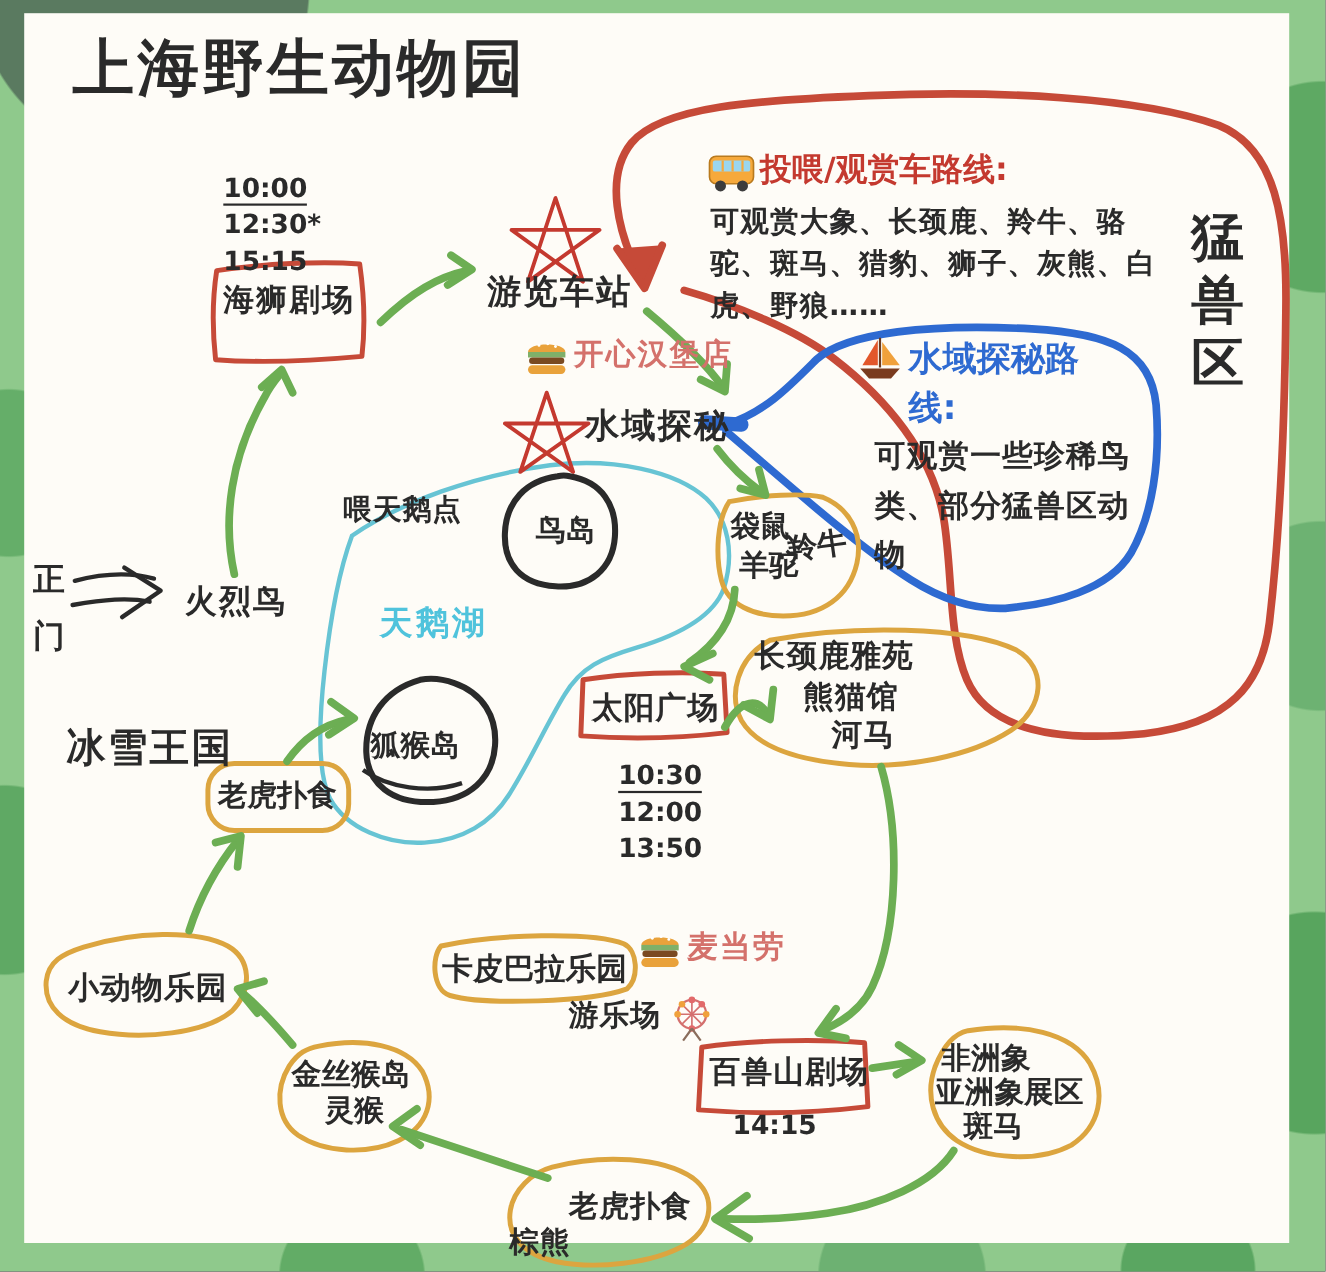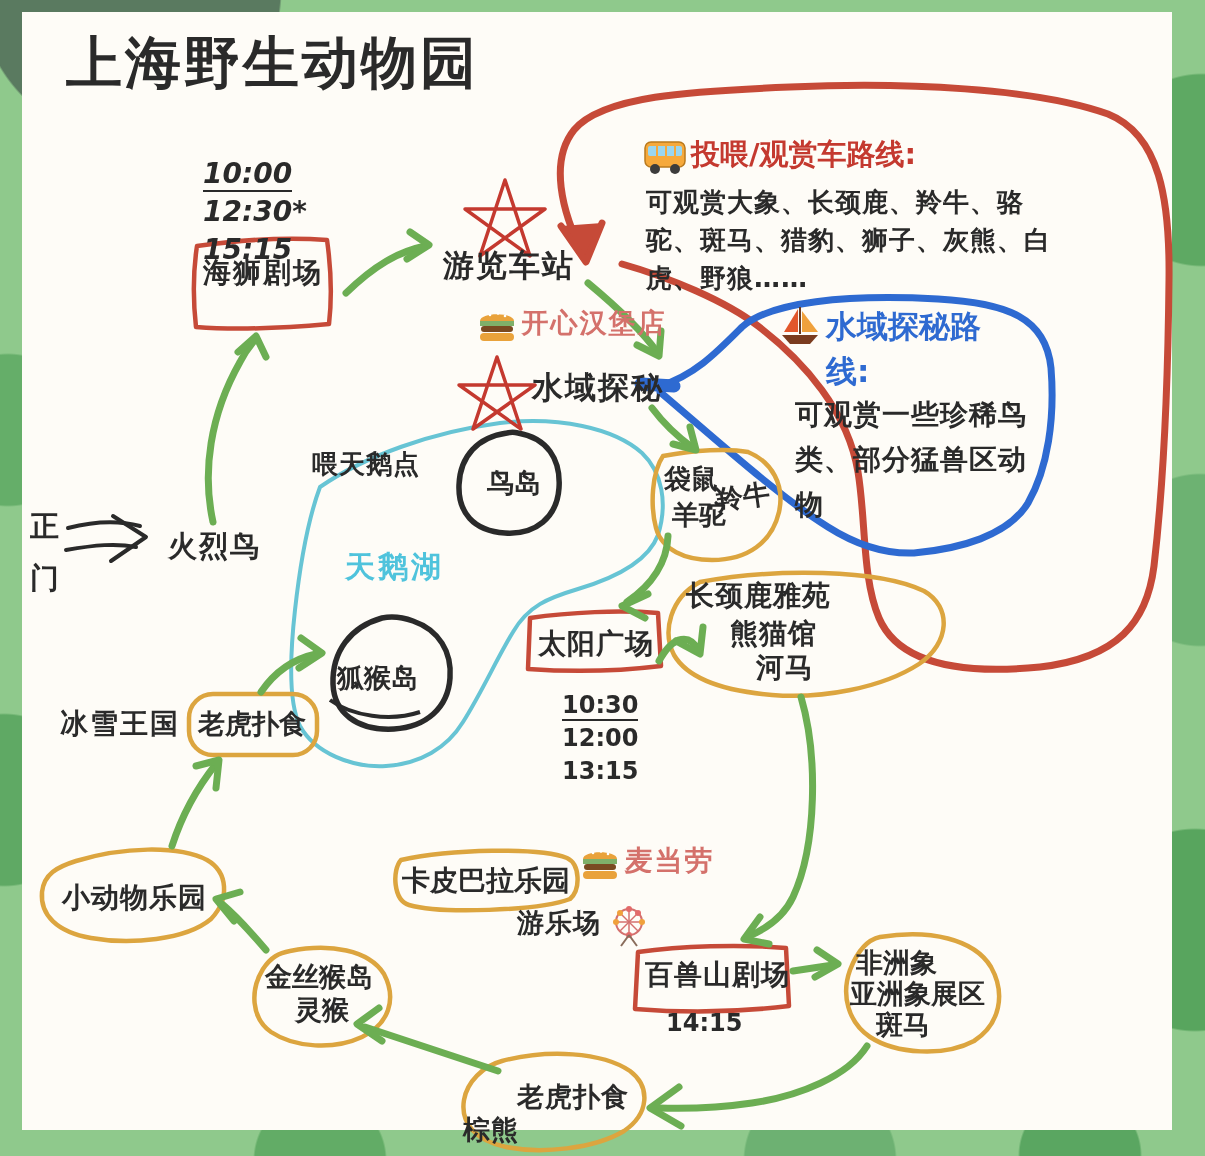--- a/index.html
+++ b/index.html
@@ -129,21 +129,21 @@
 
     <g fill="none" stroke="#2a2a2a" stroke-width="4" stroke-linecap="round" stroke-linejoin="round">
       <path d="M 68 528 C 95 521, 118 520, 140 526"></path>
       <path d="M 66 550 C 95 545, 116 543, 136 547"></path>
       <path d="M 113 516 L 146 537 L 111 561"></path>
     </g>
   </svg>
 
   <div class="lbl" style="left:66px;top:28px;font-size:56px;font-weight:bold;letter-spacing:3px;">上海野生动物园</div>
 
-  <div class="lbl sched" style="left:203px;top:156px;font-size:28px;font-style:italic;">
+  <div class="lbl sched" style="left:203px;top:156px;font-size:24px;">
     <div><span class="u">10:00</span></div>
     <div>12:30*</div>
     <div>15:15</div>
   </div>
 
   <div class="lbl" style="left:203px;top:255px;font-size:28px;letter-spacing:2px;">海狮剧场</div>
 
   <div class="lbl" style="left:443px;top:246px;font-size:31px;letter-spacing:2px;">游览车站</div>
 
   <div class="lbl wrap" style="left:643px;top:136px;width:340px;font-size:29px;">
@@ -155,20 +155,21 @@
         <line x1="23" y1="10" x2="23" y2="20" stroke="#f6a93b" stroke-width="2"></line>
         <line x1="32" y1="10" x2="32" y2="20" stroke="#f6a93b" stroke-width="2"></line>
         <circle cx="12" cy="33" r="5" fill="#3c3c3c"></circle>
           <circle cx="32" cy="33" r="5" fill="#3c3c3c"></circle>
       </svg></span><span class="red">投喂/观赏车路线:</span>
   </div>
   <div class="lbl pre" style="left:646px;top:183px;width:440px;font-size:26px;line-height:38px;letter-spacing:1px;">可观赏大象、长颈鹿、羚牛、骆
 驼、斑马、猎豹、狮子、灰熊、白
 虎、野狼……</div>
 
+  <div class="lbl vert" style="left:1083px;top:188px;width:54px;font-size:48px;line-height:57px;font-weight:bold;">猛兽区</div>
 
   <div class="lbl" style="left:478px;top:306px;">
     <span class="icon">
       <svg width="38" height="36" viewBox="0 0 38 36">
         <path d="M2 14 C2 5, 36 5, 36 14 L2 14 Z" fill="#e9a23b"></path>
         <circle cx="12" cy="8" r="1.3" fill="#fff"></circle>
           <circle cx="20" cy="6.5" r="1.3" fill="#fff"></circle>
           <circle cx="27" cy="9" r="1.3" fill="#fff"></circle>
         <rect x="2" y="14" width="34" height="5" fill="#7fb069"></rect>
         <rect x="3" y="19" width="32" height="6" rx="3" fill="#7a4a21"></rect>
@@ -203,30 +204,30 @@
   <div class="lbl" style="left:168px;top:528px;font-size:29px;letter-spacing:2px;">火烈鸟</div>
 
   <div class="lbl" style="left:664px;top:462px;font-size:27px;">袋鼠</div>
   <div class="lbl" style="left:672px;top:498px;font-size:27px;">羊驼</div>
   <div class="lbl" style="left:716px;top:480px;font-size:27px;transform:rotate(-8deg);">羚牛</div>
 
   <div class="lbl" style="left:538px;top:626px;font-size:28px;letter-spacing:1px;">太阳广场</div>
   <div class="lbl sched" style="left:562px;top:690px;font-size:24px;">
     <div><span class="u">10:30</span></div>
     <div>12:00</div>
-    <div>13:15</div>
+    <div>13:50</div>
   </div>
 
   <div class="lbl" style="left:686px;top:578px;font-size:28px;letter-spacing:1px;">长颈鹿雅苑</div>
   <div class="lbl" style="left:730px;top:616px;font-size:28px;letter-spacing:1px;">熊猫馆</div>
   <div class="lbl" style="left:756px;top:650px;font-size:28px;letter-spacing:1px;">河马</div>
 
   <div class="lbl" style="left:337px;top:661px;font-size:27px;">狐猴岛</div>
 
-  <div class="lbl" style="left:60px;top:658px;font-size:28px;letter-spacing:2px;margin-top:48px;">冰雪王国</div>
+  <div class="lbl" style="left:60px;top:658px;font-size:36px;letter-spacing:2px;">冰雪王国</div>
 
   <div class="lbl" style="left:198px;top:707px;font-size:27px;">老虎扑食</div>
 
   <div class="lbl" style="left:62px;top:880px;font-size:28px;letter-spacing:1px;">小动物乐园</div>
 
   <div class="lbl" style="left:402px;top:863px;font-size:28px;">卡皮巴拉乐园</div>
 
   <div class="lbl" style="left:581px;top:843px;text-align:center;">
     <span class="icon">
       <svg width="38" height="36" viewBox="0 0 38 36">

